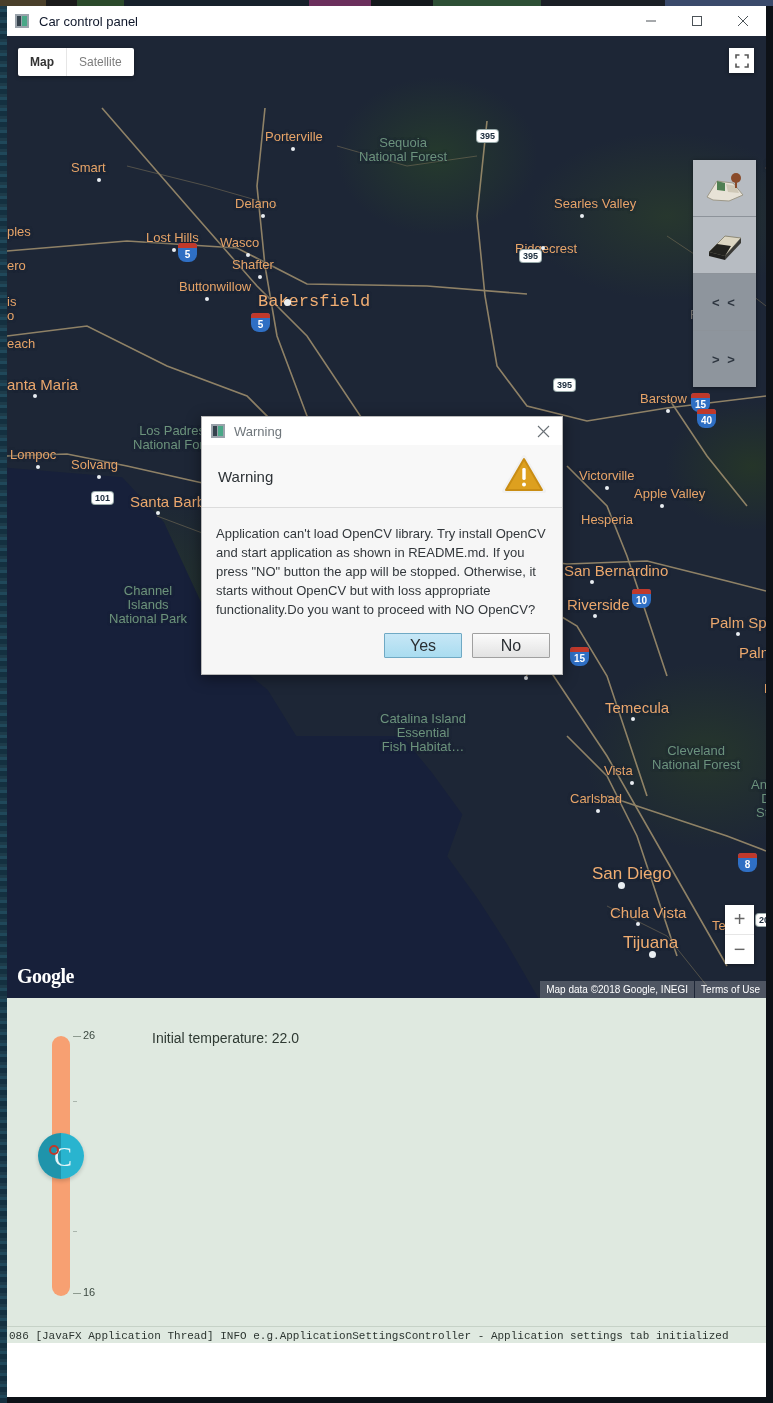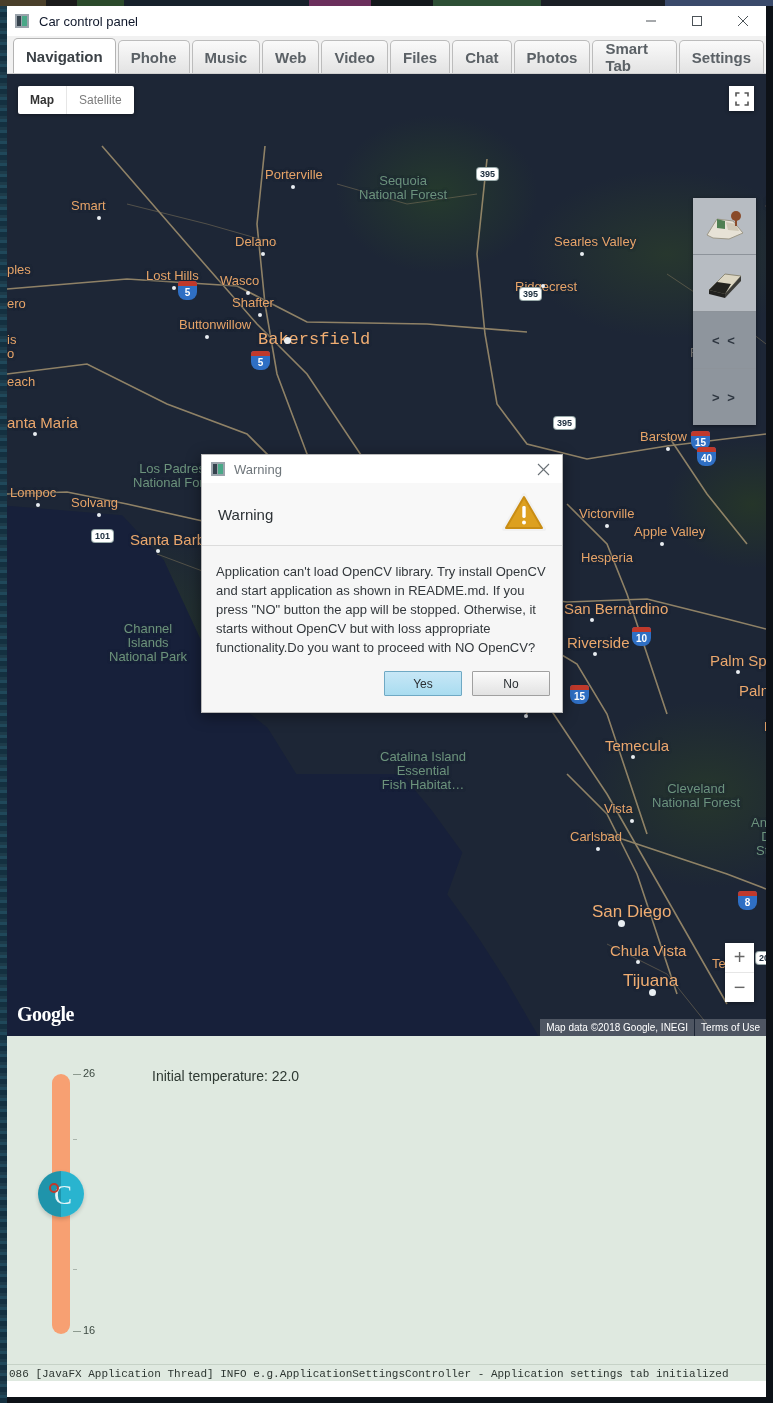--- a/index.html
+++ b/index.html
@@ -106,21 +106,21 @@
   .dlg-title{height:28px;background:#fff;display:flex;align-items:center;position:relative;}
   .dlg-title .tb-icon{margin-left:9px;}
   .dlg-title-text{margin-left:9px;font-size:13px;color:#6f767b;}
   .dlg-close{position:absolute;right:0;top:0;width:38px;height:28px;display:flex;
     align-items:center;justify-content:center;color:#6a7176;}
   .dlg-head{height:62px;background:#f8f8f8;border-bottom:1px solid #dcdcdc;
     display:flex;align-items:center;justify-content:space-between;padding:0 16px;}
   .dlg-head-text{font-size:15px;color:#2d3236;}
   .dlg-body{padding:16px 14px 8px 14px;font-size:13px;color:#33383c;line-height:19px;}
   .dlg-btns{padding:6px 12px 16px 12px;display:flex;justify-content:flex-end;gap:10px;}
-  .dlg-btn{width:76px;height:23px;font-size:12px;color:#2a2f33;border:1px solid #a0a0a0;
+  .dlg-btn{width:76px;height:23px;font-size:16px;color:#2a2f33;border:1px solid #a0a0a0;
     background:linear-gradient(180deg,#fbfbfb,#e2e2e2);display:flex;align-items:center;
     justify-content:center;border-radius:1px;}
   .dlg-btn.primary{background:linear-gradient(180deg,#c7e7f6,#a9dcf0);border-color:#6fa9c4;}
 
   
   .temppanel{position:relative;width:759px;height:345px;background:#dfe9e0;overflow:hidden;}
   .slider{position:absolute;left:45px;top:38px;width:18px;height:260px;background:#f7a072;
     border-radius:9px;}
   .tick{position:absolute;left:66px;width:8px;height:1px;background:#8d9a8f;}
   .ticklabel{position:absolute;left:76px;font-size:11px;color:#3d4a42;transform:translateY(-7px);}
@@ -168,32 +168,20 @@
       </div>
       <div class="tb-btn">
         <svg width="12" height="12" viewBox="0 0 12 12">
             <line x1="1" y1="1" x2="11" y2="11" stroke="#4c5358" stroke-width="1"></line>
             <line x1="11" y1="1" x2="1" y2="11" stroke="#4c5358" stroke-width="1"></line>
           </svg>
       </div>
     </div>
   </div>
 
-  <div class="tabbar" id="tabbar">
-      <div class="tab active">Navigation</div>
-      <div class="tab">Phohe</div>
-      <div class="tab">Music</div>
-      <div class="tab">Web</div>
-      <div class="tab">Video</div>
-      <div class="tab">Files</div>
-      <div class="tab">Chat</div>
-      <div class="tab">Photos</div>
-      <div class="tab">Smart Tab</div>
-      <div class="tab">Settings</div>
-    </div>
 
   <div class="map">
     <div class="map-bg"></div>
     <div class="ocean"></div>
     <div class="ocean2"></div>
 
     <svg class="map-roads" width="759" height="962">
       <g stroke="#a3926f" fill="none" stroke-width="1.6" opacity=".85">
         <path d="M95 72 L180 170 L250 250 L300 300 L360 390 L430 470 L480 540 L520 600 L560 660 L600 720 L640 790 L680 860 L720 930"></path>
         <path d="M258 72 L250 150 L258 230 L270 300 L300 380 L340 450"></path>

